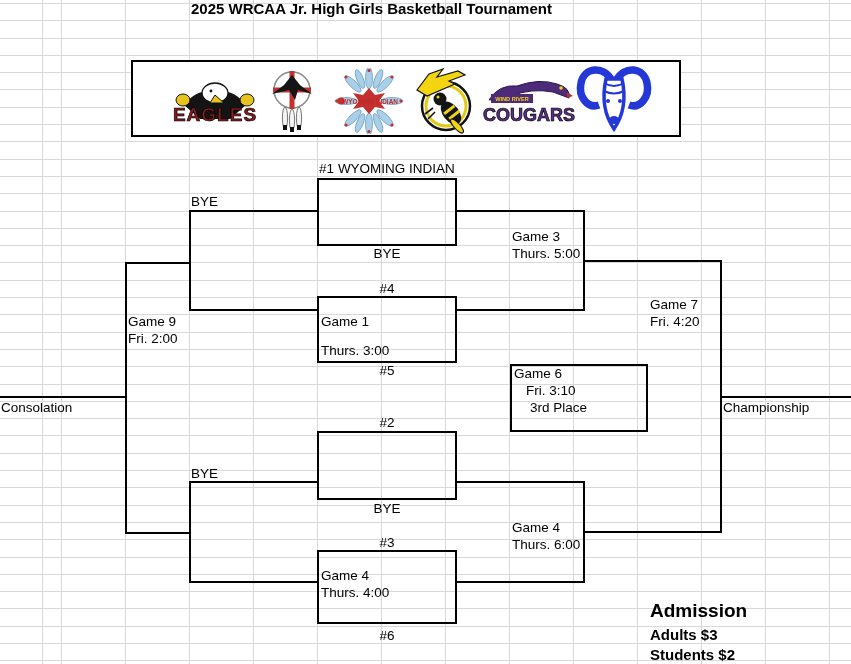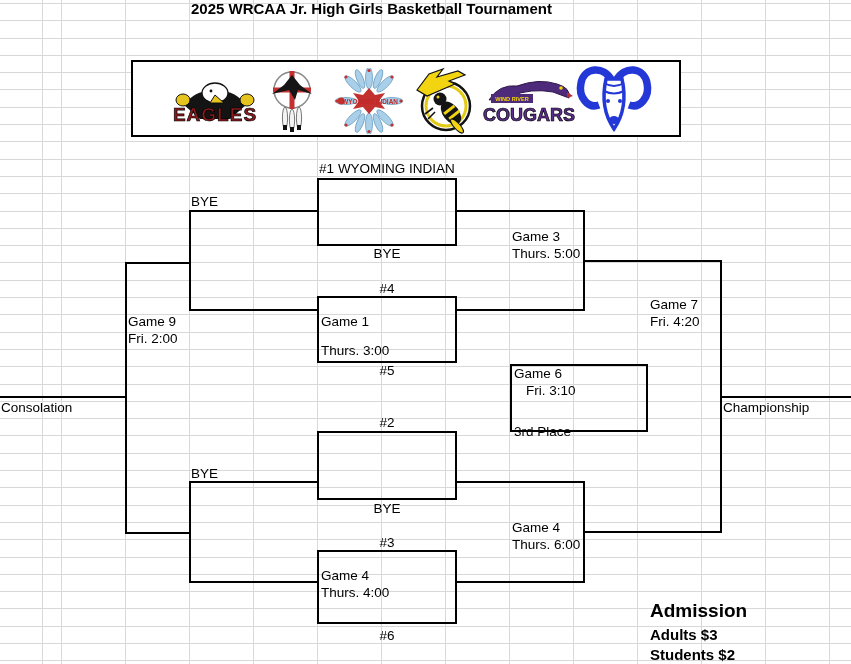--- a/index.html
+++ b/index.html
@@ -178,21 +178,21 @@
   <div class="lbl ctr" style="left:317px;top:364px;">#5</div>
   <div class="lbl" style="left:512px;top:230px;">Game 3</div>
   <div class="lbl" style="left:512px;top:247px;">Thurs. 5:00</div>
   <div class="lbl" style="left:128px;top:315px;">Game 9</div>
   <div class="lbl" style="left:128px;top:332px;">Fri. 2:00</div>
   <div class="lbl" style="left:650px;top:298px;">Game 7</div>
   <div class="lbl" style="left:650px;top:315px;">Fri. 4:20</div>
   <div class="lbl" style="left:1px;top:401px;">Consolation</div>
   <div class="lbl" style="left:514px;top:367px;">Game 6</div>
   <div class="lbl" style="left:514px;top:384px;margin-left:12px;">Fri. 3:10</div>
-  <div class="lbl" style="left:514px;top:401px;margin-top:24px;">3rd Place</div>
+  <div class="lbl" style="left:530px;top:401px;">3rd Place</div>
   <div class="lbl" style="left:723px;top:401px;">Championship</div>
   <div class="lbl ctr" style="left:317px;top:416px;">#2</div>
   <div class="lbl" style="left:191px;top:467px;">BYE</div>
   <div class="lbl ctr" style="left:317px;top:502px;">BYE</div>
   <div class="lbl ctr" style="left:317px;top:536px;">#3</div>
   <div class="lbl" style="left:512px;top:521px;">Game 4</div>
   <div class="lbl" style="left:512px;top:538px;">Thurs. 6:00</div>
   <div class="lbl" style="left:321px;top:569px;">Game 4</div>
   <div class="lbl" style="left:321px;top:586px;">Thurs. 4:00</div>
   <div class="lbl ctr" style="left:317px;top:629px;">#6</div>

